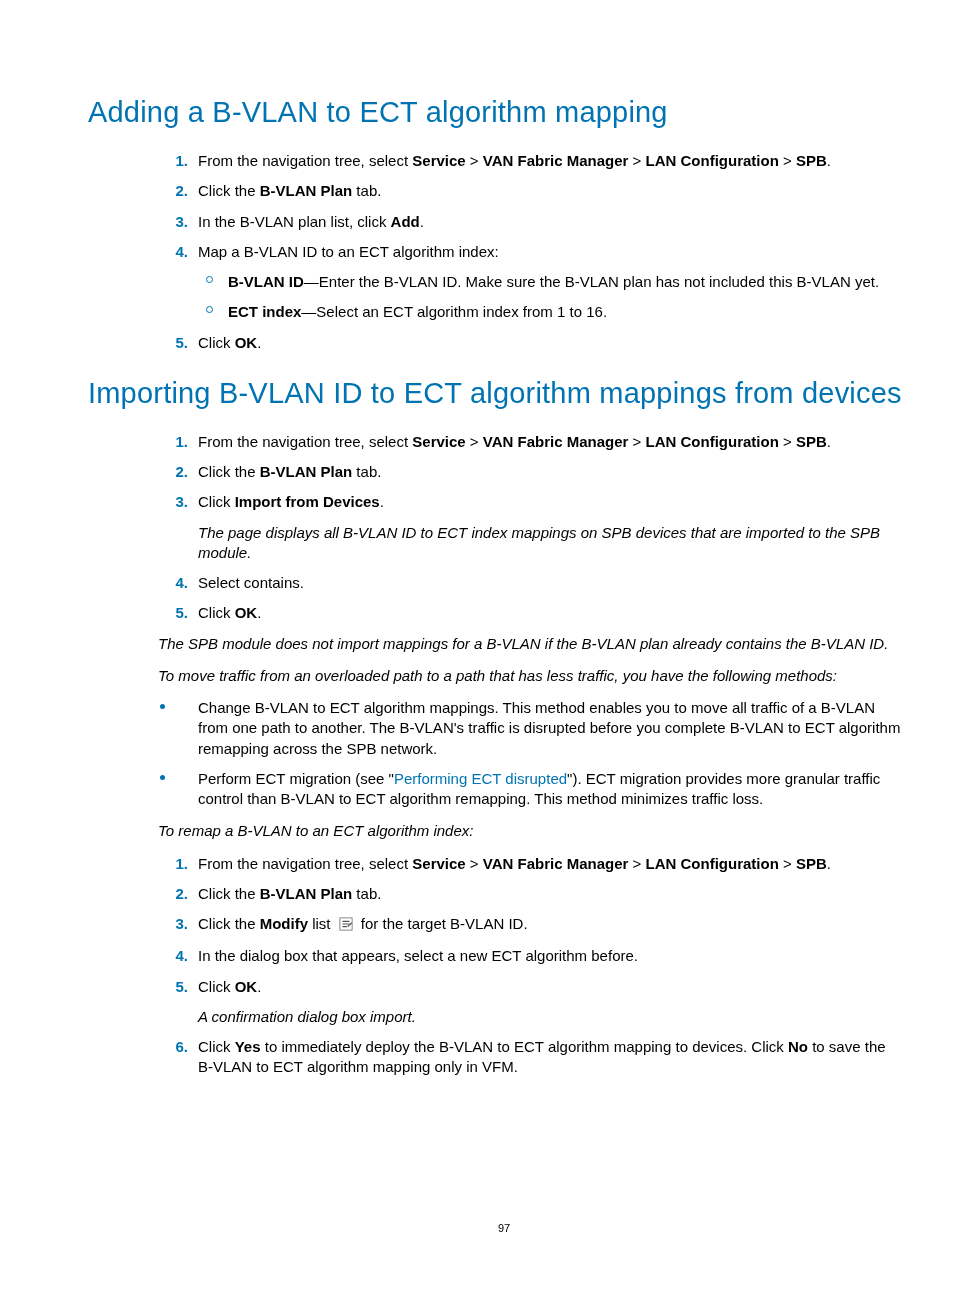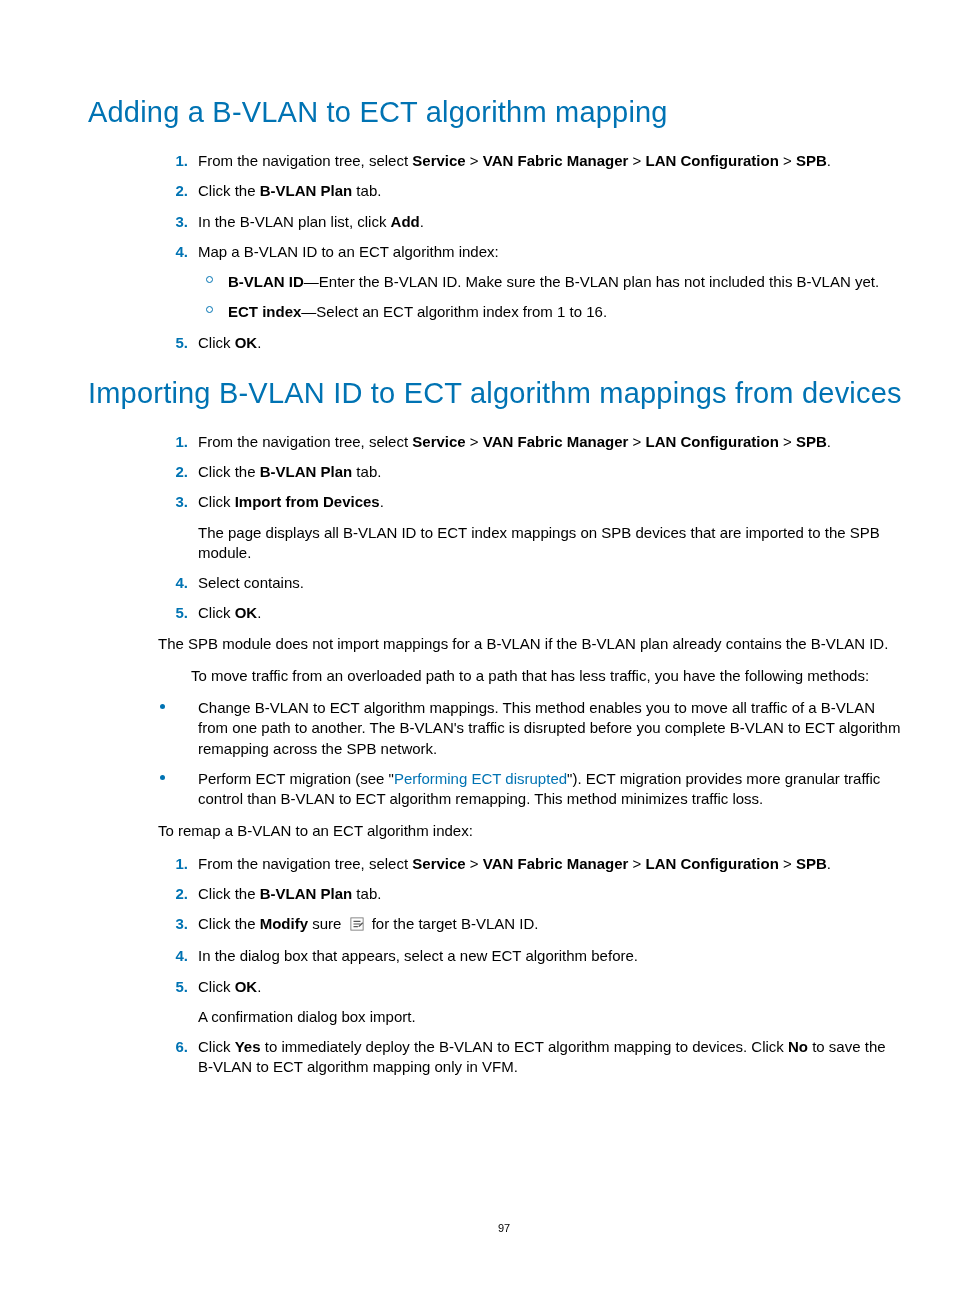--- a/index.html
+++ b/index.html
@@ -86,20 +86,21 @@
     top: 6px;
     width: 5px;
     height: 5px;
     background: #0073b3;
     border-radius: 50%;
   }
   .para {
     font-size: 15px;
     line-height: 1.35;
     margin: 0 0 12px 0;
+    font-style: italic;
   }
   .para.indent1 { padding-left: 70px; text-align: justify; }
   b { font-weight: 700; }
   a.link { color: #0073b3; text-decoration: none; }
   .modify-icon {
     display: inline-block;
     vertical-align: -2px;
     margin: 0 4px;
   }
   .pagenum {
@@ -179,21 +180,21 @@
     </li>
     <li>
       <span class="marker">5.</span>
       <span>Click </span><b>OK</b><span>.</span>
     </li>
   </ol>
 
   <div class="para indent1">The SPB module does not import mappings for a B-VLAN if the B-VLAN plan already contains the B-VLAN ID.</div>
 
 
-  <div class="para indent1" style="text-align:center;">To move traffic from an overloaded path to a path that has less traffic, you have the following methods:</div>
+  <div class="para indent1" style="text-align:left;">To move traffic from an overloaded path to a path that has less traffic, you have the following methods:</div>
 
   <ul class="bul">
     <li>
       <span class="dot"></span>
       <span>Change B-VLAN to ECT algorithm mappings. This method enables you to move all traffic of a B-VLAN from one path to another. The B-VLAN's traffic is disrupted before you complete B-VLAN to ECT algorithm remapping across the SPB network.</span>
     </li>
     <li>
       <span class="dot"></span>
       <span>Perform ECT migration (see "</span><a href="#" class="link">Performing ECT disrupted</a><span>"). ECT migration provides more granular traffic control than B-VLAN to ECT algorithm remapping. This method minimizes traffic loss.</span>
     </li>
@@ -205,21 +206,21 @@
     <li>
       <span class="marker">1.</span>
       <span>From the navigation tree, select </span><b>Service</b><span> &gt; </span><b>VAN Fabric Manager</b><span> &gt; </span><b>LAN Configuration</b><span> &gt; </span><b>SPB</b><span>.</span>
     </li>
     <li>
       <span class="marker">2.</span>
       <span>Click the </span><b>B-VLAN Plan</b><span> tab.</span>
     </li>
     <li>
       <span class="marker">3.</span>
-      <span>Click the </span><b>Modify</b><span> sure </span><span class="modify-icon"><svg class="iconbox" viewBox="0 0 16 16">
+      <span>Click the </span><b>Modify</b><span> list </span><span class="modify-icon"><svg class="iconbox" viewBox="0 0 16 16">
             <rect x="1" y="1" width="14" height="14" fill="none" stroke="#777" stroke-width="1"></rect>
             <path d="M4 5h8M4 8h8M4 11h5" stroke="#555" stroke-width="1.2"></path>
             <path d="M10 10l4-4 1 1-4 4-1.5.5z" fill="#555"></path>
           </svg></span><span> for the target B-VLAN ID.</span>
     </li>
     <li>
       <span class="marker">4.</span>
       <span>In the dialog box that appears, select a new ECT algorithm before.</span>
     </li>
     <li>

